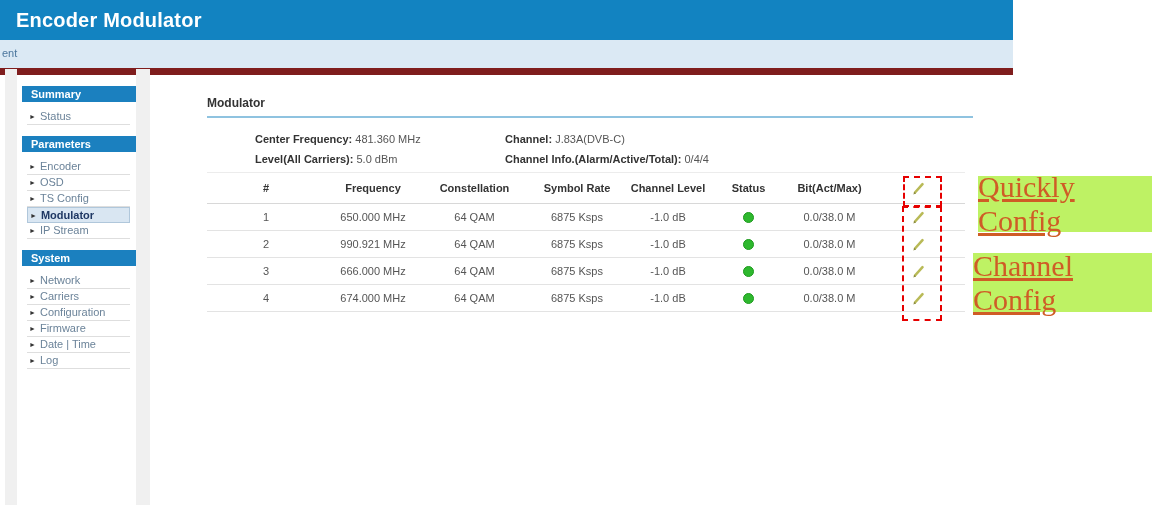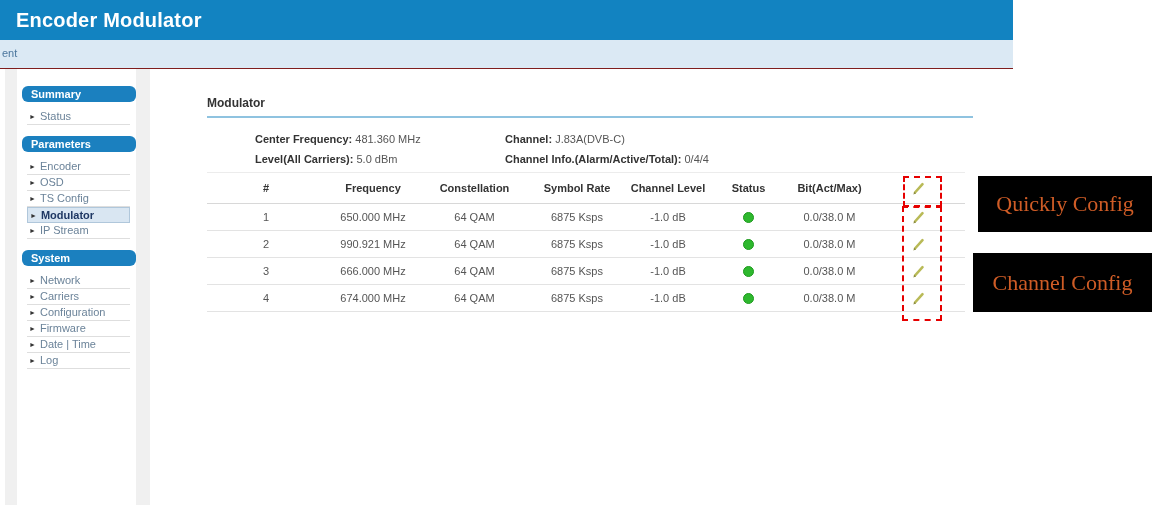--- a/index.html
+++ b/index.html
@@ -14,37 +14,37 @@
   .topbar{
     position:absolute;left:0;top:0;width:1013px;height:40px;
     background:#1283c1;
   }
   .topbar .app-title{
     position:absolute;left:16px;top:0;line-height:40px;
     color:#ffffff;font-size:20px;font-weight:700;letter-spacing:.2px;
   }
   .subbar{
     position:absolute;left:0;top:40px;width:1013px;height:28px;
-    background:#dbe9f4;border-bottom:1px solid #7f1d1d;
+    background:#dbe9f4;border-bottom:7px solid #7f1d1d;
   }
   .subbar .crumb{
     position:absolute;left:2px;top:7px;font-size:11px;color:#4b769d;
   }
   
   .gutter{position:absolute;background:#f0f0f0;}
   .gutter.left{left:5px;top:69px;width:12px;height:436px;}
   .gutter.mid{left:136px;top:69px;width:14px;height:436px;}
   
   .sidebar{
     position:absolute;left:17px;top:86px;width:119px;background:#ffffff;
   }
   .side-section-title{
     margin:0 0 7px 5px;height:16px;line-height:16px;
     background:#1b80bf;color:#ffffff;
-    font-size:11px;font-weight:bold;padding-left:9px;border-radius:6px;
+    font-size:11px;font-weight:bold;padding-left:9px;
   }
   .side-items{margin:0 6px 11px 10px;}
   .side-item{
     height:15px;line-height:15px;font-size:11px;color:#6b8399;
     border-bottom:1px solid #dedede;
     padding-left:2px;cursor:pointer;white-space:nowrap;
   }
   .side-item .tri{
     font-size:7px;color:#333333;margin-right:4px;vertical-align:1px;
   }
@@ -88,23 +88,23 @@
     background:#2eb82e;border:1px solid #1d9a1d;vertical-align:middle;
   }
   .pencil{display:inline-block;width:15px;height:15px;vertical-align:middle;cursor:pointer;}
   
   .red-box{
     position:absolute;border:2px dashed #e60000;background:transparent;
   }
   .red-box.quick{left:903px;top:176px;width:35px;height:27px;}
   .red-box.chan{left:902px;top:206px;width:36px;height:111px;}
   .callout{
-    position:absolute;background:#000000;
+    position:absolute;background:#bef264;
     display:flex;align-items:center;justify-content:center;
-    font-family:"Liberation Serif", serif;font-size:22px;color:#cf5c26;
+    font-family:"Liberation Serif", serif;font-size:30px;color:#cf5c26;text-decoration:underline;
   }
   .callout.quick{left:978px;top:176px;width:174px;height:56px;}
   .callout.chan{left:973px;top:253px;width:179px;height:59px;}
 </style>
 </head>
 <body>
 
 <div class="topbar">
   <div class="app-title">Encoder Modulator</div>
 </div>

